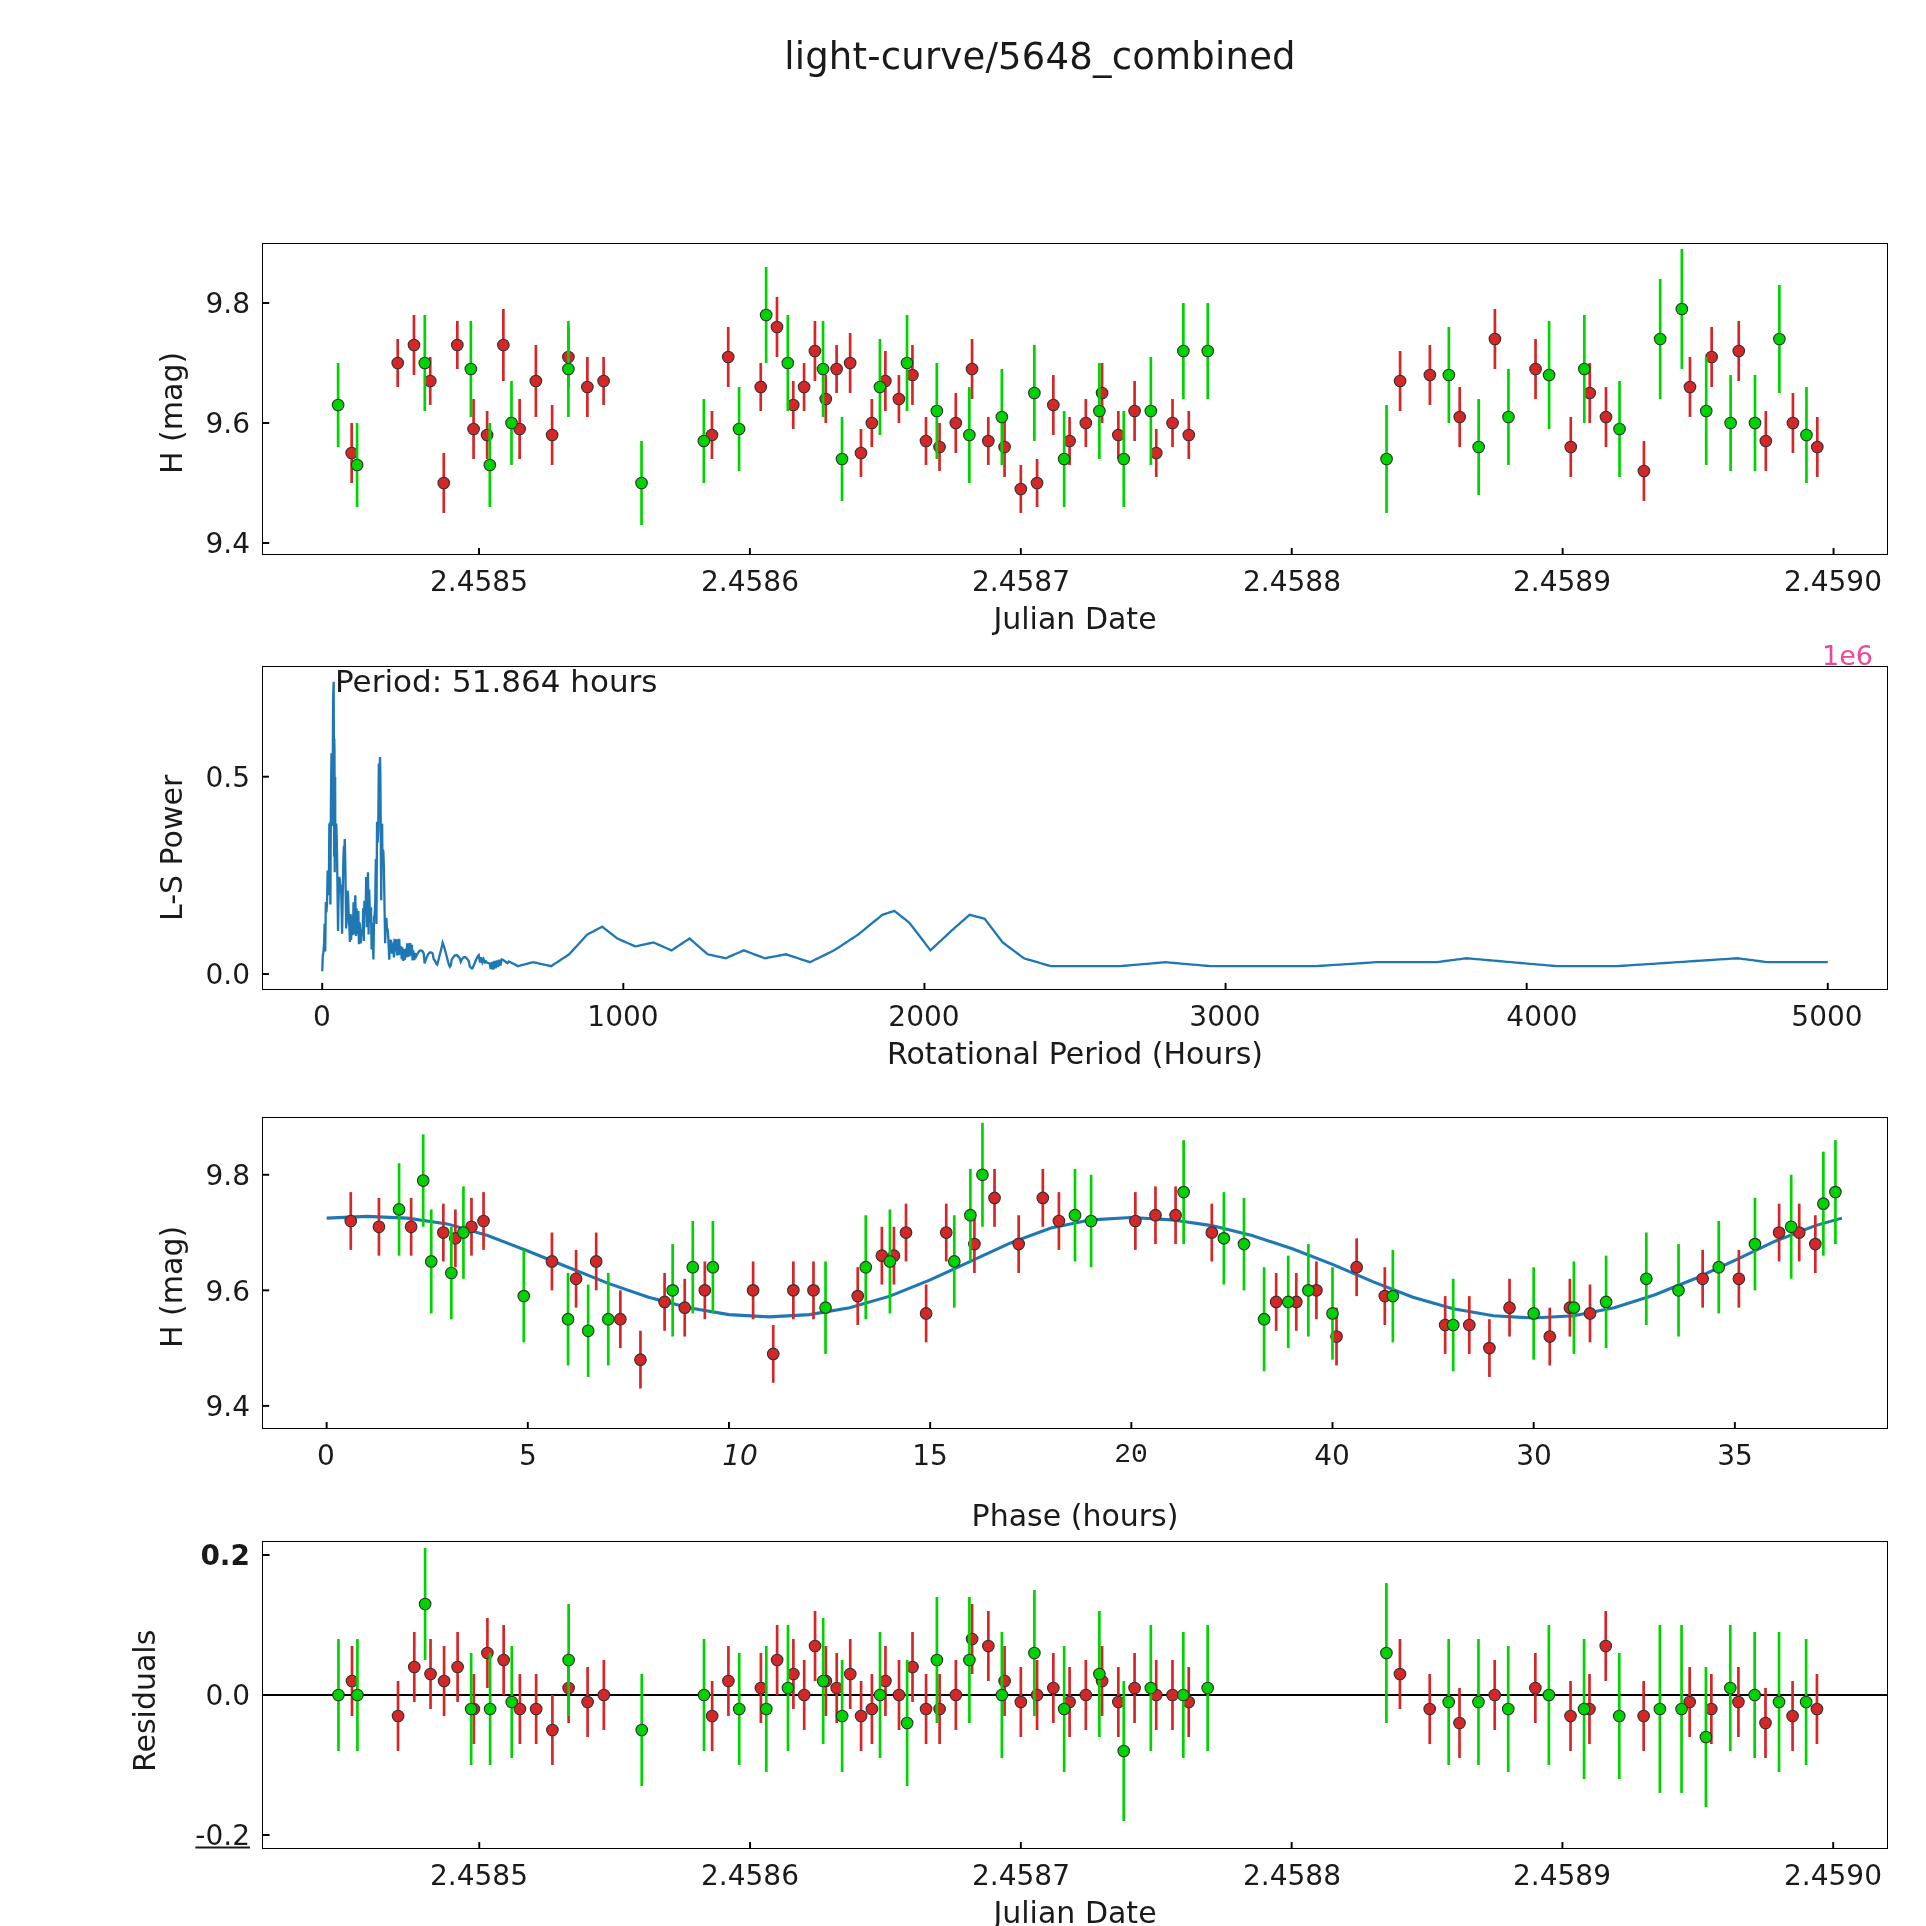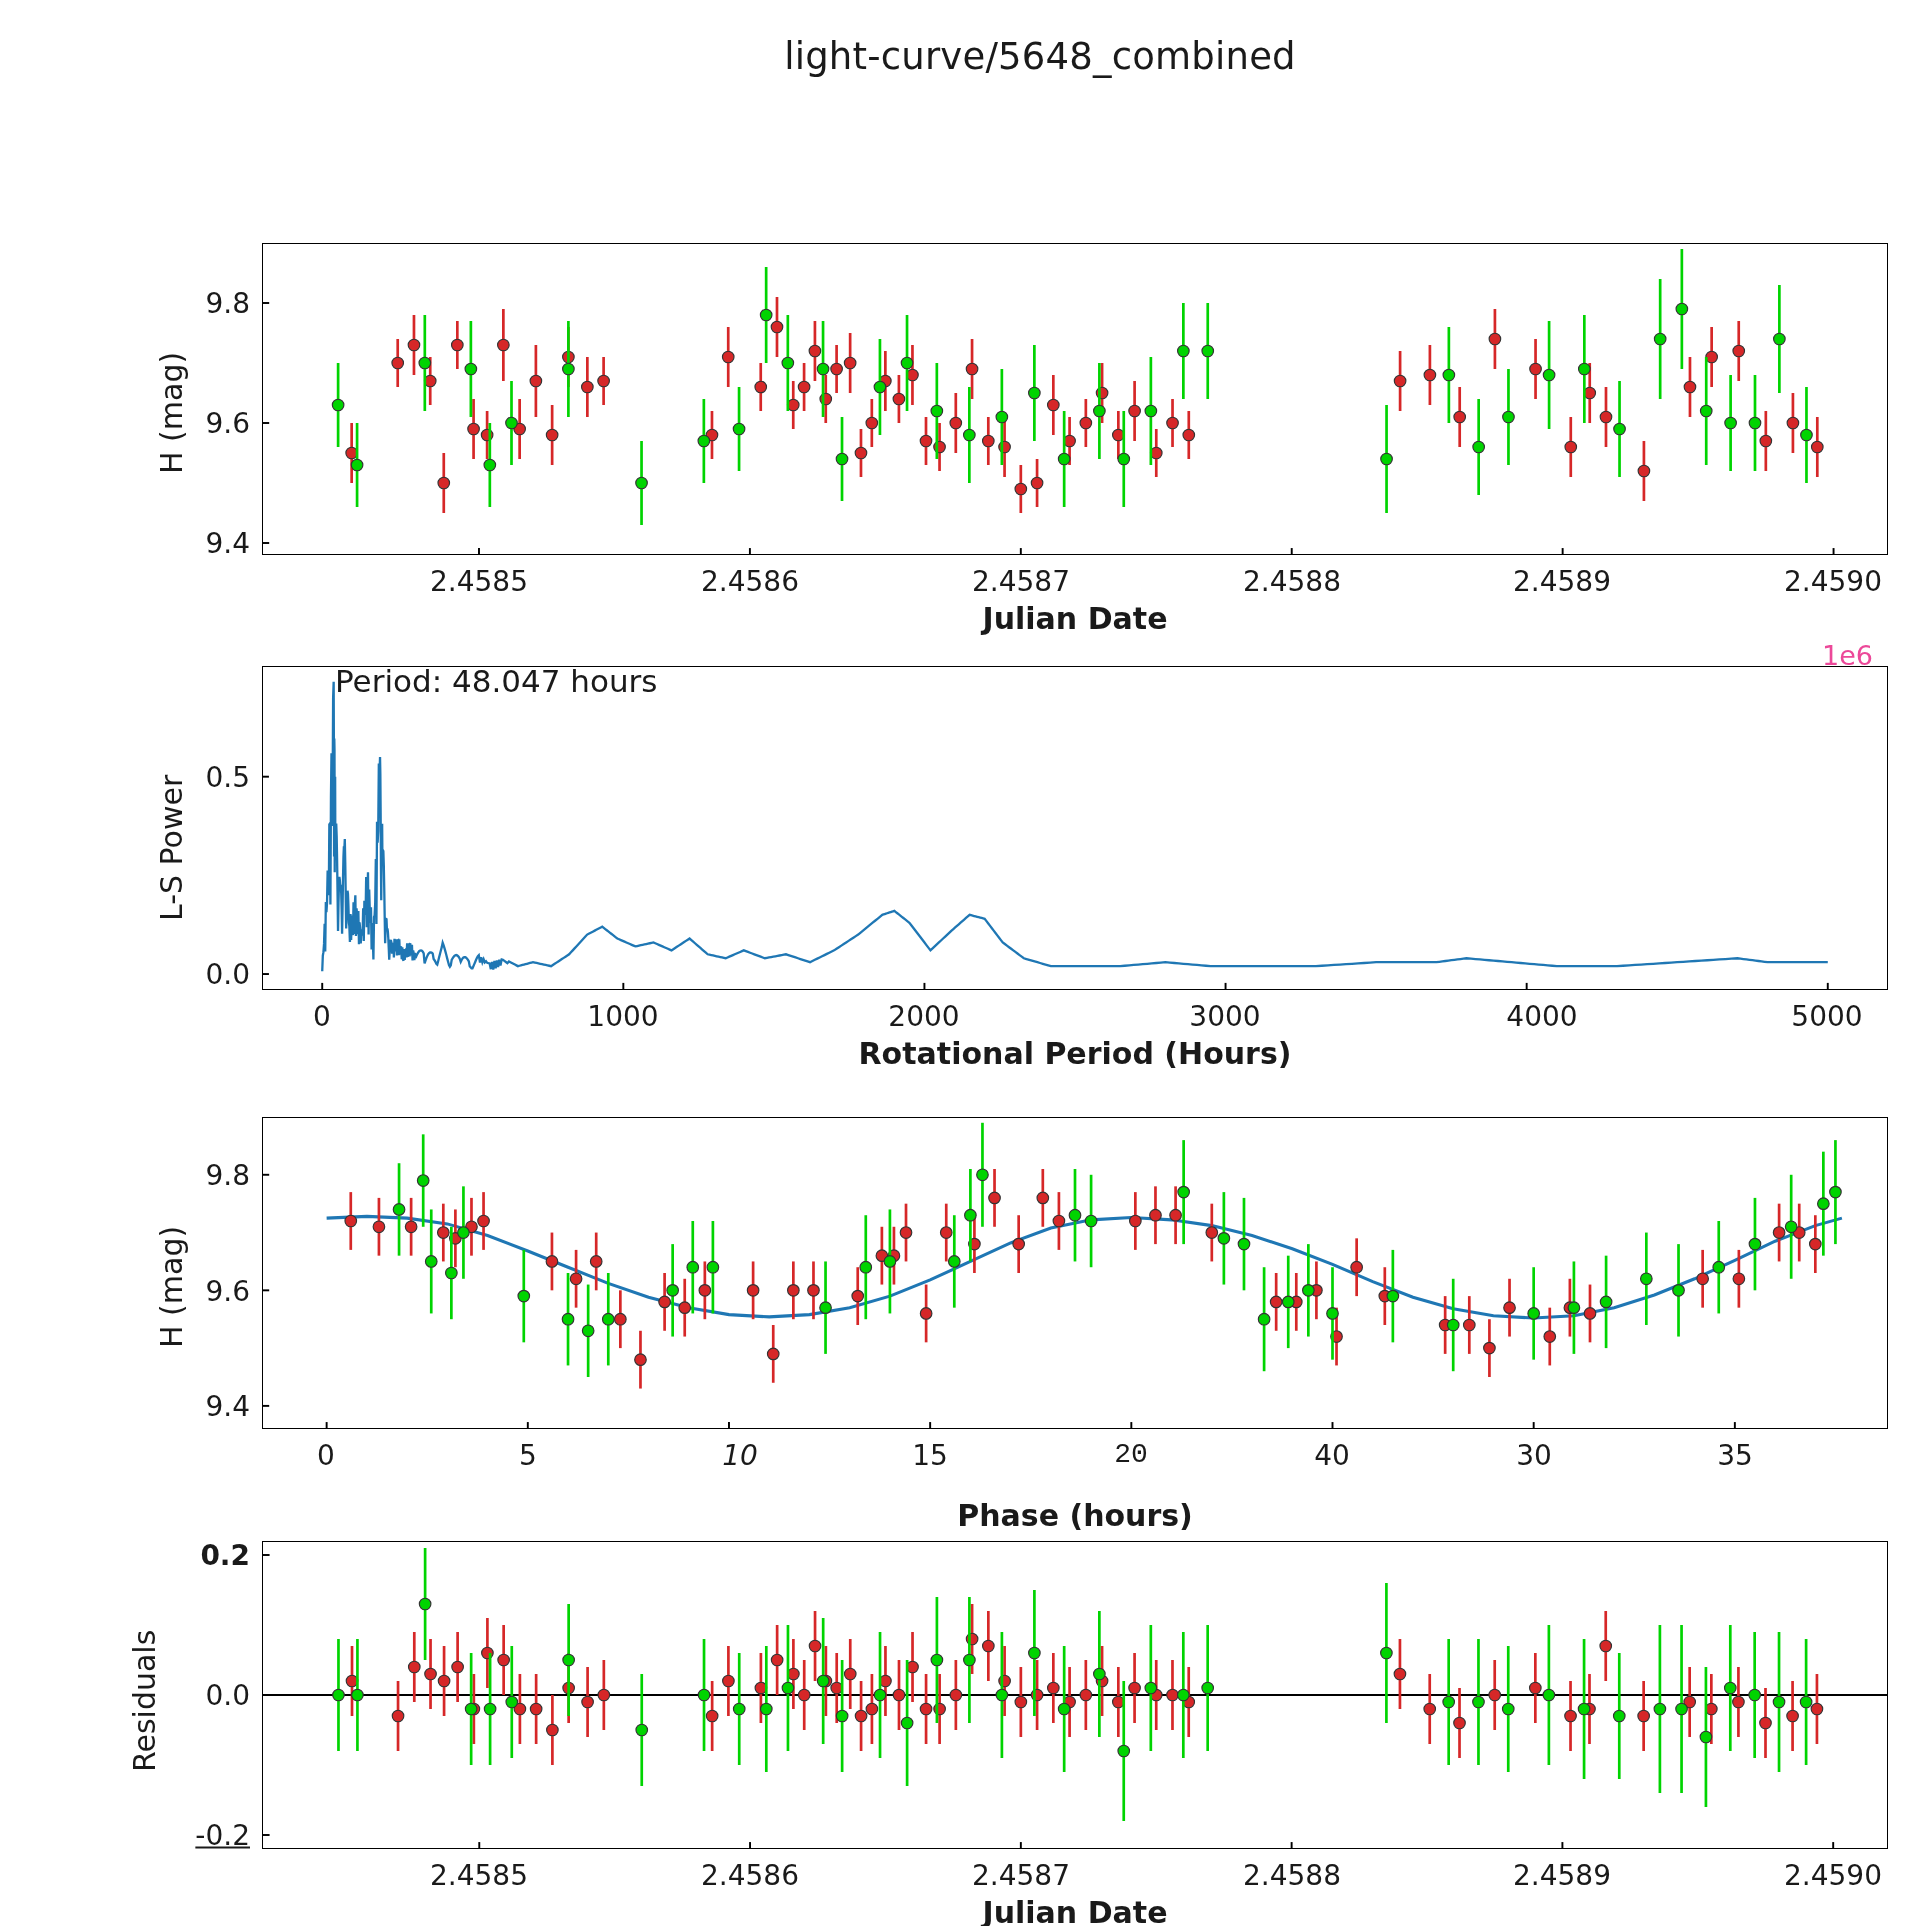--- a/index.html
+++ b/index.html
@@ -50,21 +50,20 @@
     transform-origin: 0 0;
     transform: rotate(-90deg);
     white-space: nowrap;
   }
   .axis-label-x {
     position: absolute;
     font-size: 30px;
     color: #1a1a1a;
     white-space: nowrap;
     text-align: center;
-    font-weight: bold;
   }
   .tick-label {
     position: absolute;
     font-size: 28px;
     color: #1a1a1a;
     white-space: nowrap;
   }
   .tick-label.x {
     transform: translateX(-50%);
   }
@@ -343,21 +342,21 @@
         <line x1="156.29629629629628" y1="840" x2="156.29629629629628" y2="822" stroke="#000" stroke-width="5"></line>
         <line x1="937.7777777777777" y1="840" x2="937.7777777777777" y2="822" stroke="#000" stroke-width="5"></line>
         <line x1="1719.2592592592591" y1="840" x2="1719.2592592592591" y2="822" stroke="#000" stroke-width="5"></line>
         <line x1="2500.7407407407404" y1="840" x2="2500.7407407407404" y2="822" stroke="#000" stroke-width="5"></line>
         <line x1="3282.222222222222" y1="840" x2="3282.222222222222" y2="822" stroke="#000" stroke-width="5"></line>
         <line x1="4063.7037037037035" y1="840" x2="4063.7037037037035" y2="822" stroke="#000" stroke-width="5"></line>
         <line x1="0" y1="799.0243902439024" x2="18" y2="799.0243902439024" stroke="#000" stroke-width="5"></line>
         <line x1="0" y1="286.82926829268285" x2="18" y2="286.82926829268285" stroke="#000" stroke-width="5"></line>
       </svg>
   </div>
-  <div class="annotation" style="left:335px; top:663px;">Period: 48.047 hours</div>
+  <div class="annotation" style="left:335px; top:663px;">Period: 51.864 hours</div>
   <div class="axis-label-y" style="left:154px; top:921px;">L-S Power</div>
   <div class="axis-label-x" style="left:1075px; top:1036px; transform:translateX(-50%);">Rotational Period (Hours)</div>
   <div id="ticks-ls">
       <div class="tick-label x" style="left: 322px; top: 1000px;">0</div>
       <div class="tick-label x" style="left: 623px; top: 1000px;">1000</div>
       <div class="tick-label x" style="left: 924px; top: 1000px;">2000</div>
       <div class="tick-label x" style="left: 1225px; top: 1000px;">3000</div>
       <div class="tick-label x" style="left: 1526px; top: 1000px; margin-left: 16px;">4000</div>
       <div class="tick-label x" style="left: 1827px; top: 1000px;">5000</div>
       <div class="tick-label y" style="left: 150px; width: 100px; top: 974px;">0.0</div>

